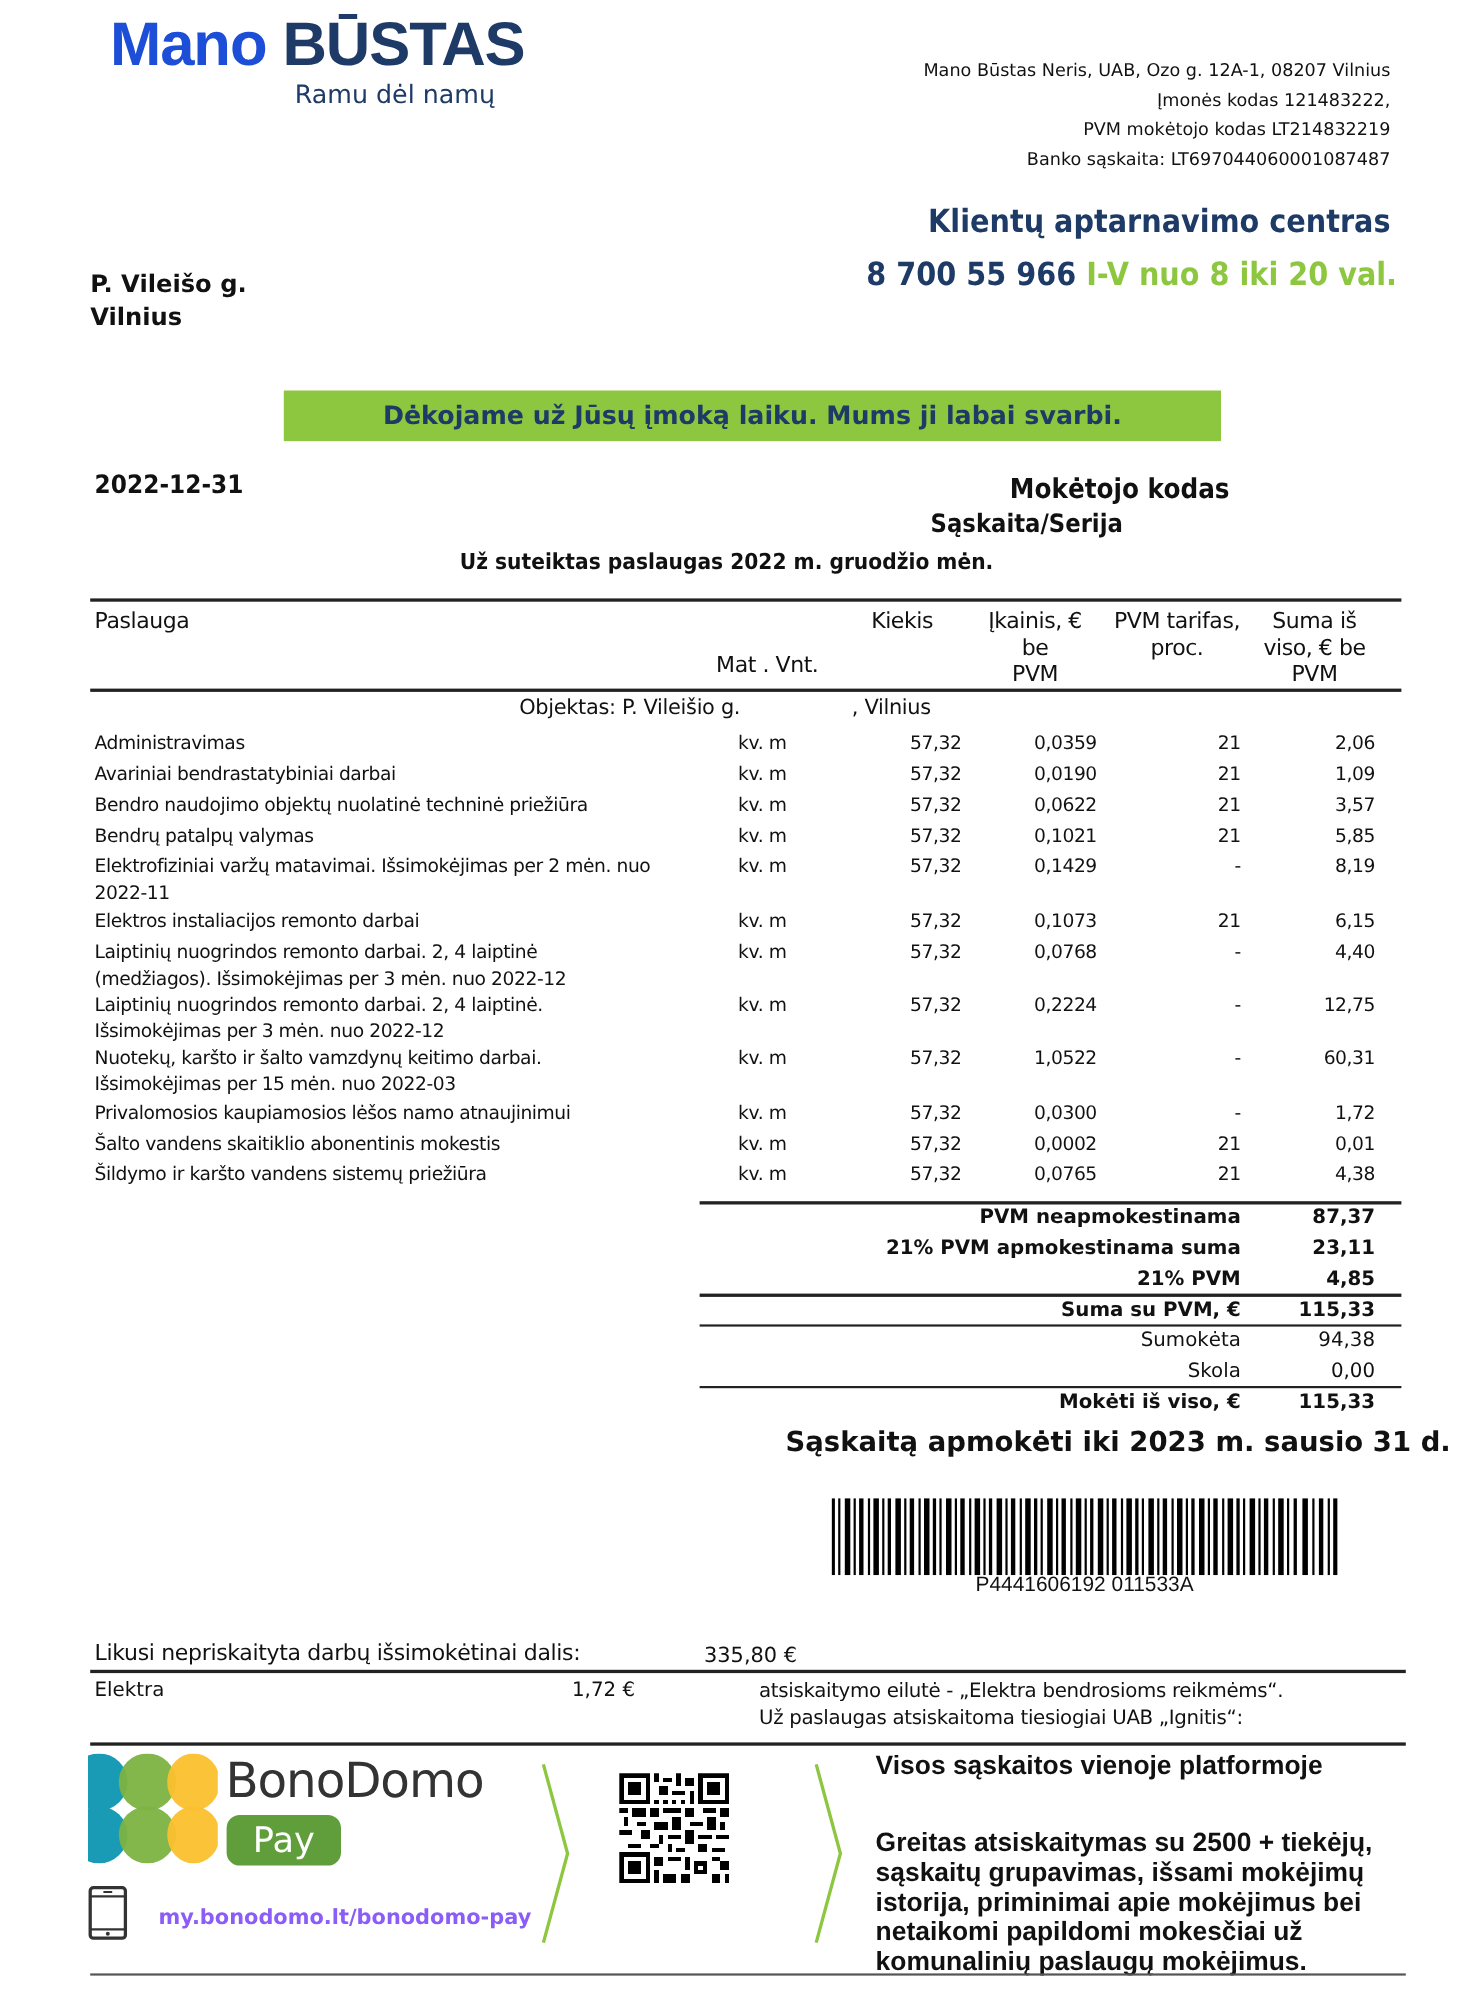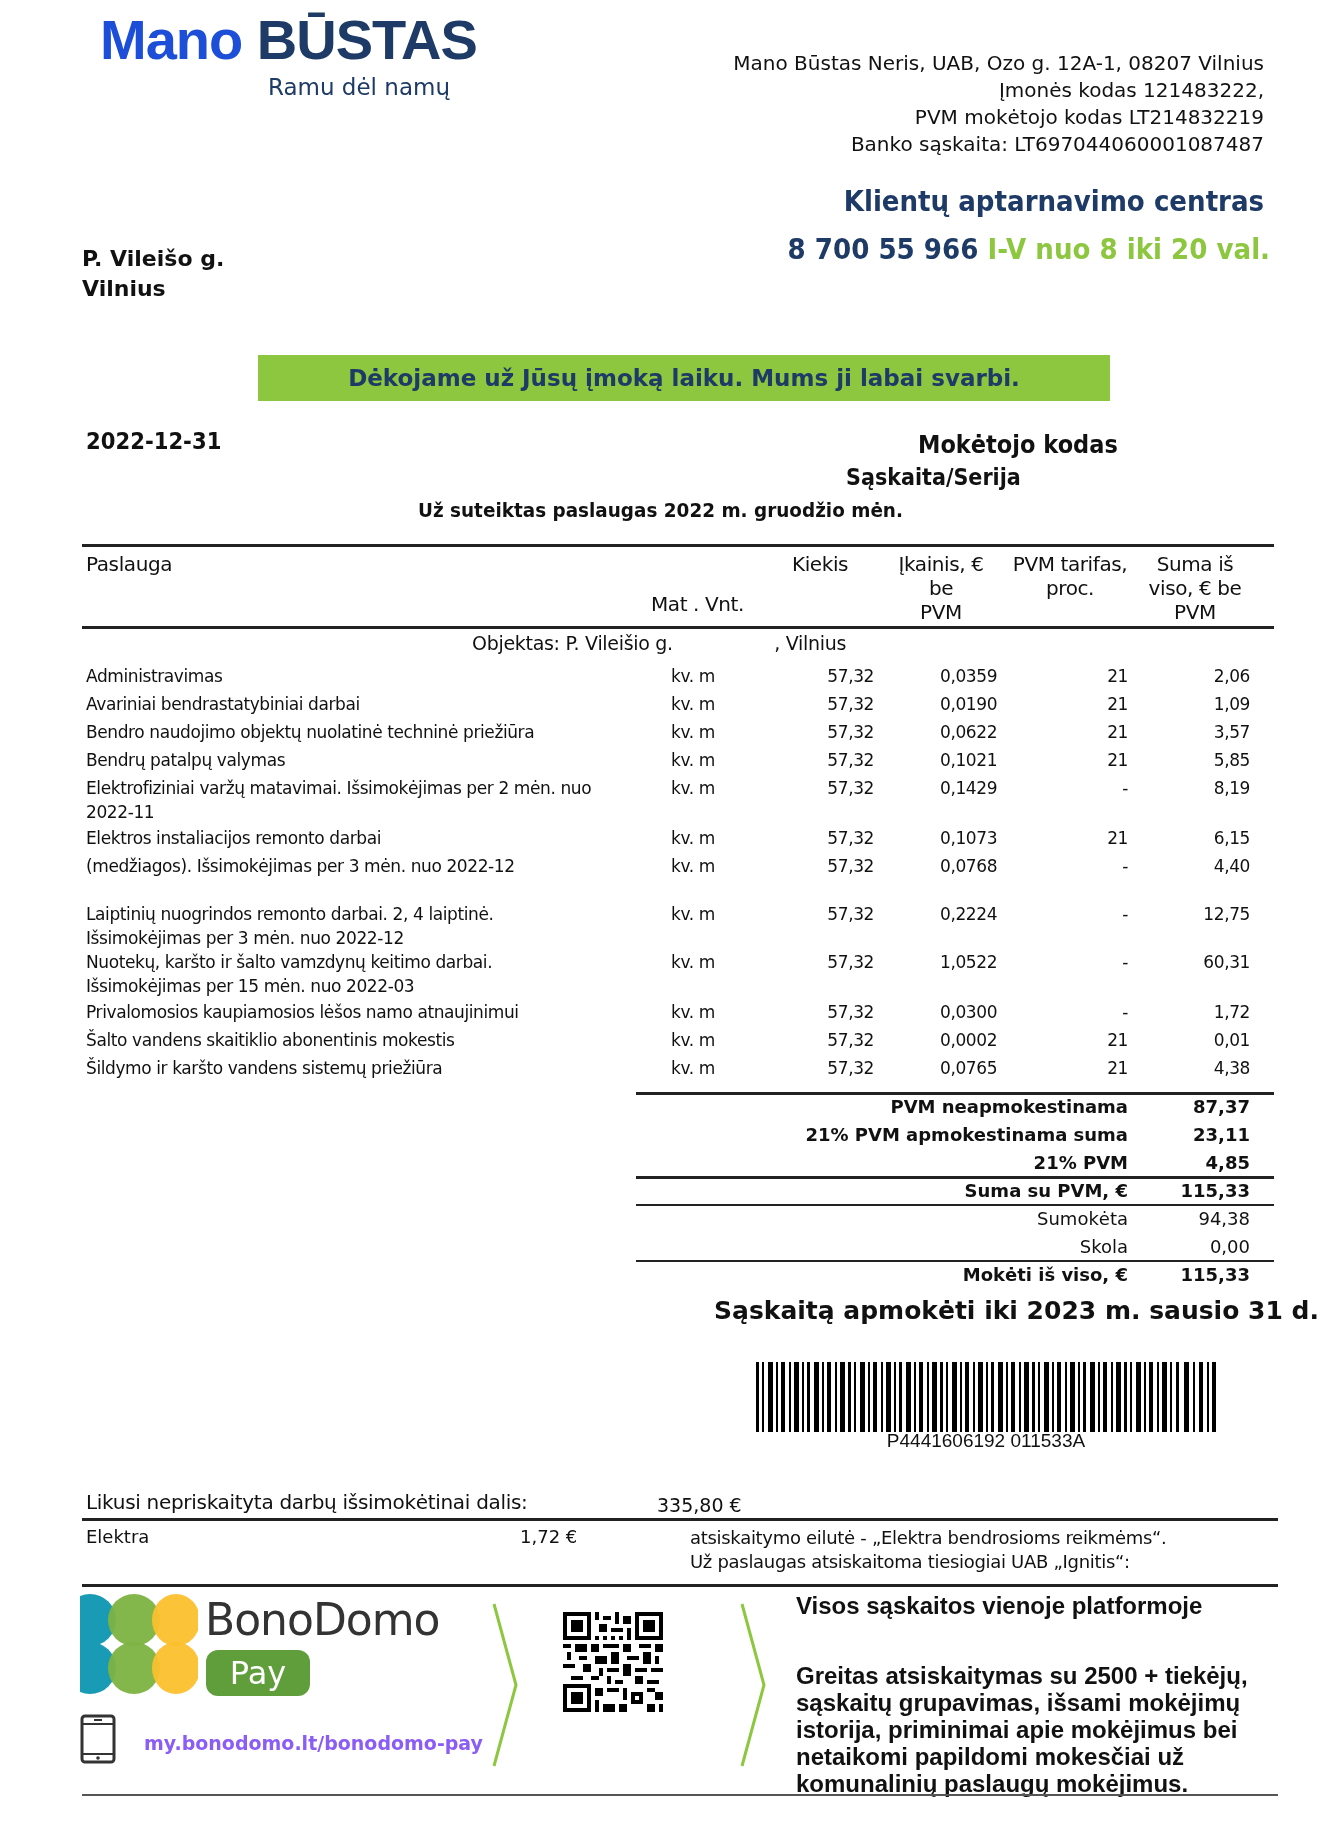--- a/index.html
+++ b/index.html
@@ -2,21 +2,21 @@
 <html><head>
 <meta charset="utf-8">
 <style>
   html, body { margin:0; padding:0; background:#fff; }
   body { width:1344px; height:1826px; position:relative; overflow:hidden; font-family:"DejaVu Sans", sans-serif; color:#111; }
   .abs { position:absolute; }
   .logo-main { left:100px; top:8px; font-family:"Liberation Sans", sans-serif; font-weight:bold; font-size:56px; letter-spacing:-1px; line-height:64px; }
   .logo-main .mano { color:#1d4ed8; }
   .logo-main .bustas { color:#1e3a66;margin-top:35px; }
   .logo-sub { left:268px; top:74px; font-family:"DejaVu Sans", sans-serif; font-size:23px; color:#1e3a66; }
-  .company { right:80px; top:50px; text-align:right; font-size:20px; line-height:27px; font-family:"DejaVu Sans", sans-serif; }
+  .company { right:80px; top:50px; text-align:right; font-size:16px; line-height:27px; font-family:"DejaVu Sans", sans-serif; }
   .kac { right:80px; top:184px; text-align:right; font-family:"DejaVu Sans", sans-serif; font-weight:bold; font-size:29px; color:#1e3a66; transform:scaleX(0.9); transform-origin:right; }
   .phone { right:74px; top:232px; text-align:right; font-family:"DejaVu Sans", sans-serif; font-weight:bold; font-size:29px; transform:scaleX(0.9); transform-origin:right; white-space:nowrap; }
   .phone .num { color:#1e3a66; }
   .phone .hrs { color:#8dc63f; }
   .addr { left:82px; top:244px; font-weight:bold; font-size:22px; line-height:30px; }
   .banner { left:258px; top:355px; width:852px; height:46px; background:#8dc63f; color:#1e3a66; font-weight:bold; font-size:23px; line-height:46px; text-align:center; font-family:"DejaVu Sans", sans-serif; }
   .date { left:86px; top:428px; font-weight:bold; font-size:23px; transform:scaleX(0.92); transform-origin:left; }
   .payer { left:918px; top:430px; font-weight:bold; font-size:25px; transform:scaleX(0.9); transform-origin:left; }
   .series { left:846px; top:464px; font-weight:bold; font-size:23px; transform:scaleX(0.9); transform-origin:left; }
   .period { left:418px; top:498px; font-weight:bold; font-size:20px; transform:scaleX(0.92); transform-origin:left; white-space:nowrap; }
@@ -33,21 +33,21 @@
   .row .c-vat { position:absolute; right:216px; }
   .row .c-sum { position:absolute; right:94px; }
   .tot { position:absolute; left:0; width:1344px; font-size:18px; line-height:26px; }
   .tot .lbl { position:absolute; right:216px; text-align:right; }
   .tot .val { position:absolute; right:94px; text-align:right; }
   .tot.b { font-weight:bold; }
   .due { left:714px; top:1296px; font-weight:bold; font-size:25px; font-family:"DejaVu Sans", sans-serif; }
   .barcode { left:756px; top:1362px; width:460px; height:70px; }
   .barcode-text { left:756px; top:1430px; width:460px; text-align:center; font-family:"Liberation Sans", sans-serif; font-size:19px; }
   .rem-lbl { left:86px; top:1490px; font-size:20px; letter-spacing:-0.3px; }
-  .rem-val { left:657px; top:1494px; font-size:19px; }
+  .rem-val { left:640px; top:1494px; font-size:19px; }
   .el-lbl { left:86px; top:1526px; font-size:18px; }
   .el-val { left:520px; top:1526px; font-size:18px; }
   .el-note { left:690px; top:1526px; font-size:18px; line-height:24px; letter-spacing:-0.3px; }
   .ad-head { left:796px; top:1592px; font-family:"Liberation Sans", sans-serif; font-weight:bold; font-size:24px; }
   .ad-body { left:796px; top:1662px; width:480px; font-family:"Liberation Sans", sans-serif; font-weight:bold; font-size:24px; line-height:27px; }
   .bono-word { left:205px; top:1594px; font-family:"DejaVu Sans", sans-serif; font-size:44px; color:#333; letter-spacing:-1px; }
   .pay-pill { left:206px; top:1650px; width:104px; height:46px; background:#5f9e3a; border-radius:12px; color:#fff; font-size:32px; line-height:46px; text-align:center; font-family:"DejaVu Sans", sans-serif; }
   .bono-url { left:144px; top:1732px; font-family:"DejaVu Sans", sans-serif; font-weight:bold; font-size:19px; color:#8b5cf6; }
 </style>
 </head>
@@ -155,20 +155,21 @@
 <div class="row" style="top:826px;">
   <div class="c-name">Elektros instaliacijos remonto darbai</div>
   <div class="c-unit">kv. m</div>
   <div class="c-qty">57,32</div>
   <div class="c-price">0,1073</div>
   <div class="c-vat">21</div>
   <div class="c-sum">6,15</div>
 </div>
 <div class="row" style="top:854px;">
   <div class="c-name">
+    <div>Laiptinių nuogrindos remonto darbai. 2, 4 laiptinė</div>
     <div>(medžiagos). Išsimokėjimas per 3 mėn. nuo 2022-12</div>
   </div>
   <div class="c-unit">kv. m</div>
   <div class="c-qty">57,32</div>
   <div class="c-price">0,0768</div>
   <div class="c-vat">-</div>
   <div class="c-sum">4,40</div>
 </div>
 <div class="row" style="top:902px;">
   <div class="c-name">

